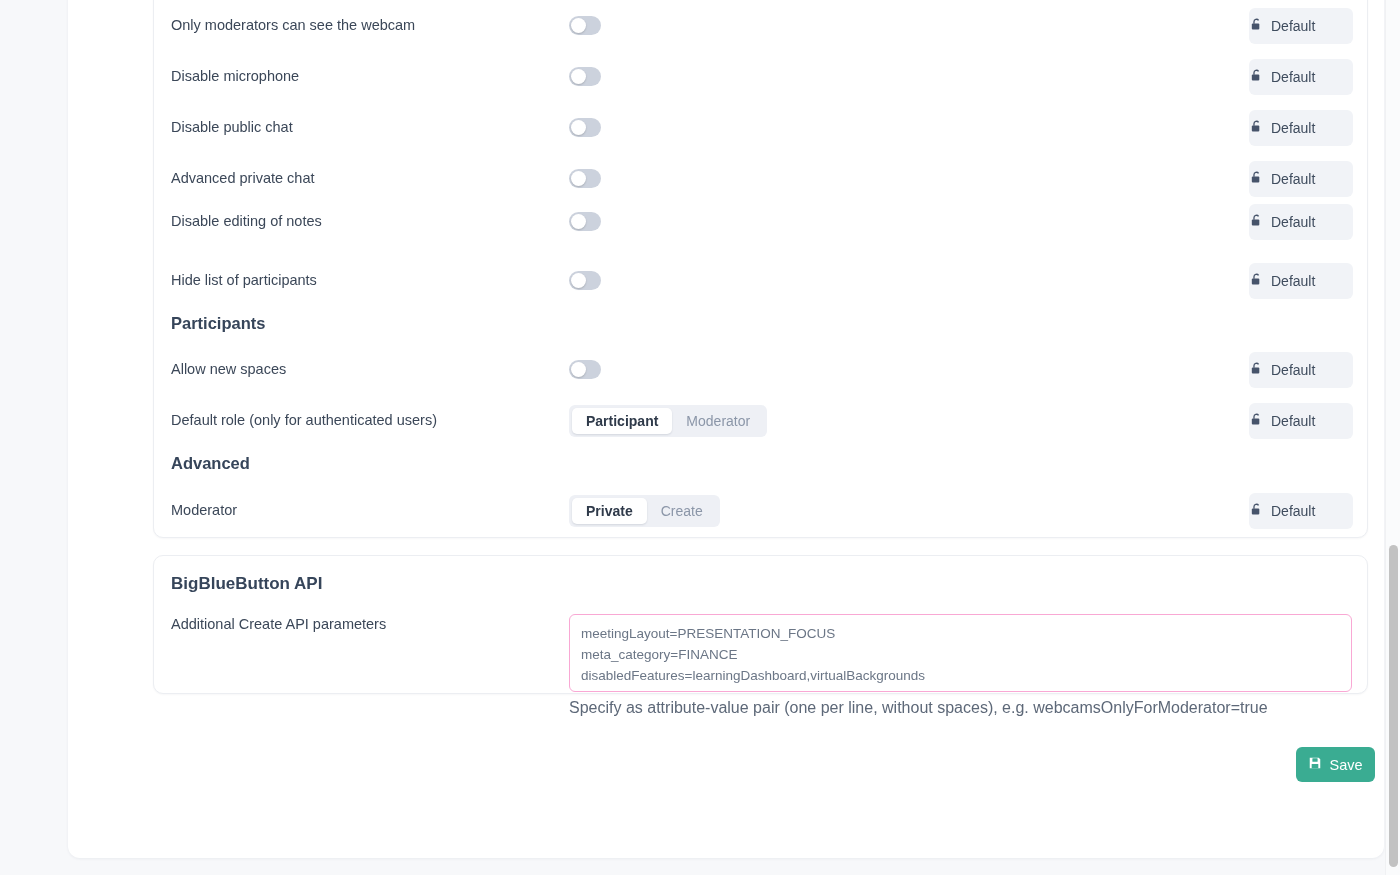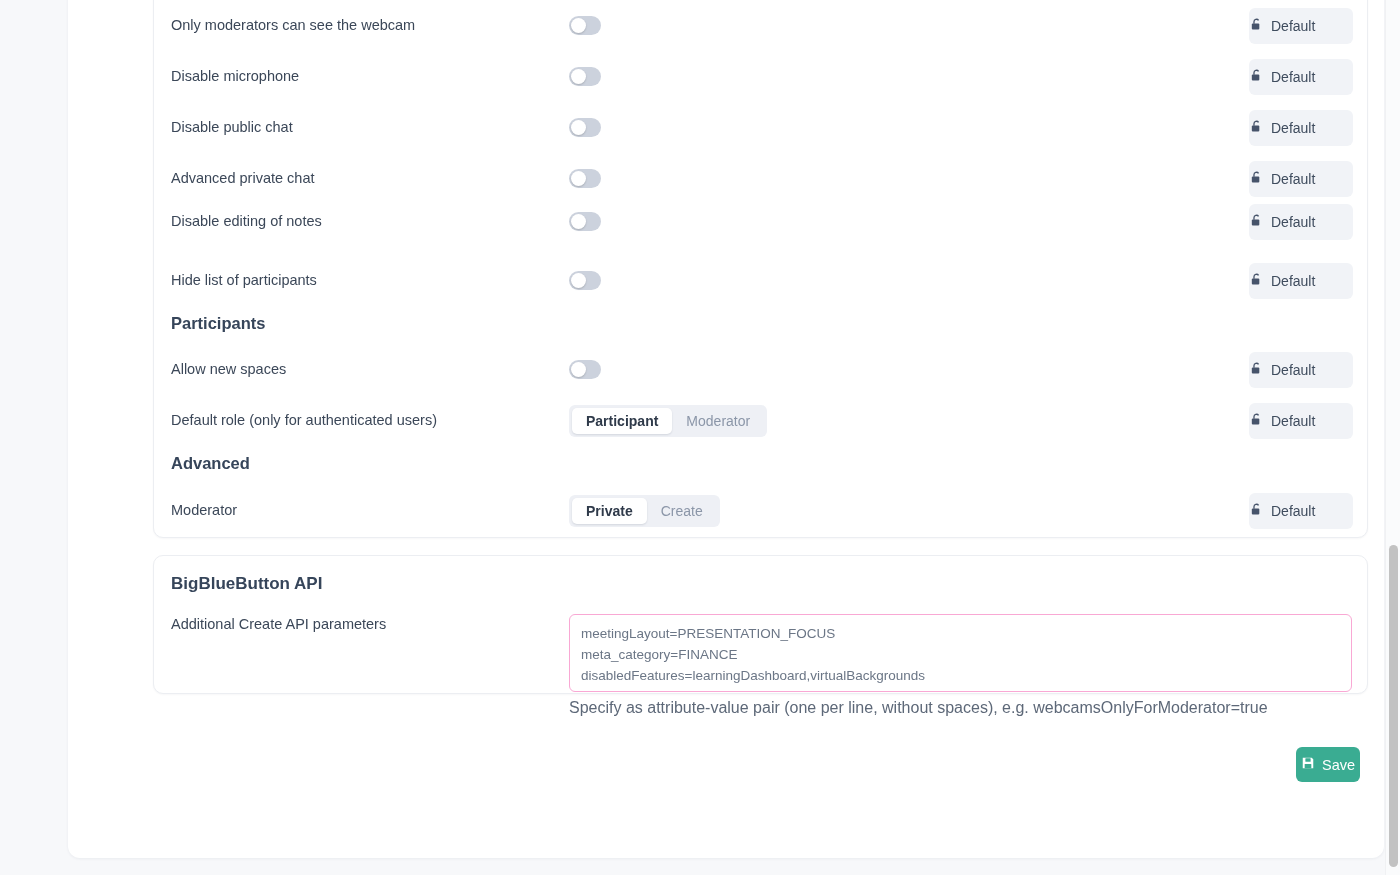--- a/index.html
+++ b/index.html
@@ -193,21 +193,21 @@
     top: 143px;
     font-size: 16px;
     color: #5d6878;
   }
 
   
   #save-btn {
     position: absolute;
     left: 1228px;
     top: 807px;
-    width: 64px;
+    width: 79px;
     height: 35px;
     background: #3aac92;
     border: none;
     border-radius: 6px;
     display: flex;
     align-items: center;
     justify-content: center;
     gap: 7px;
     cursor: pointer;
     font-family: inherit;

